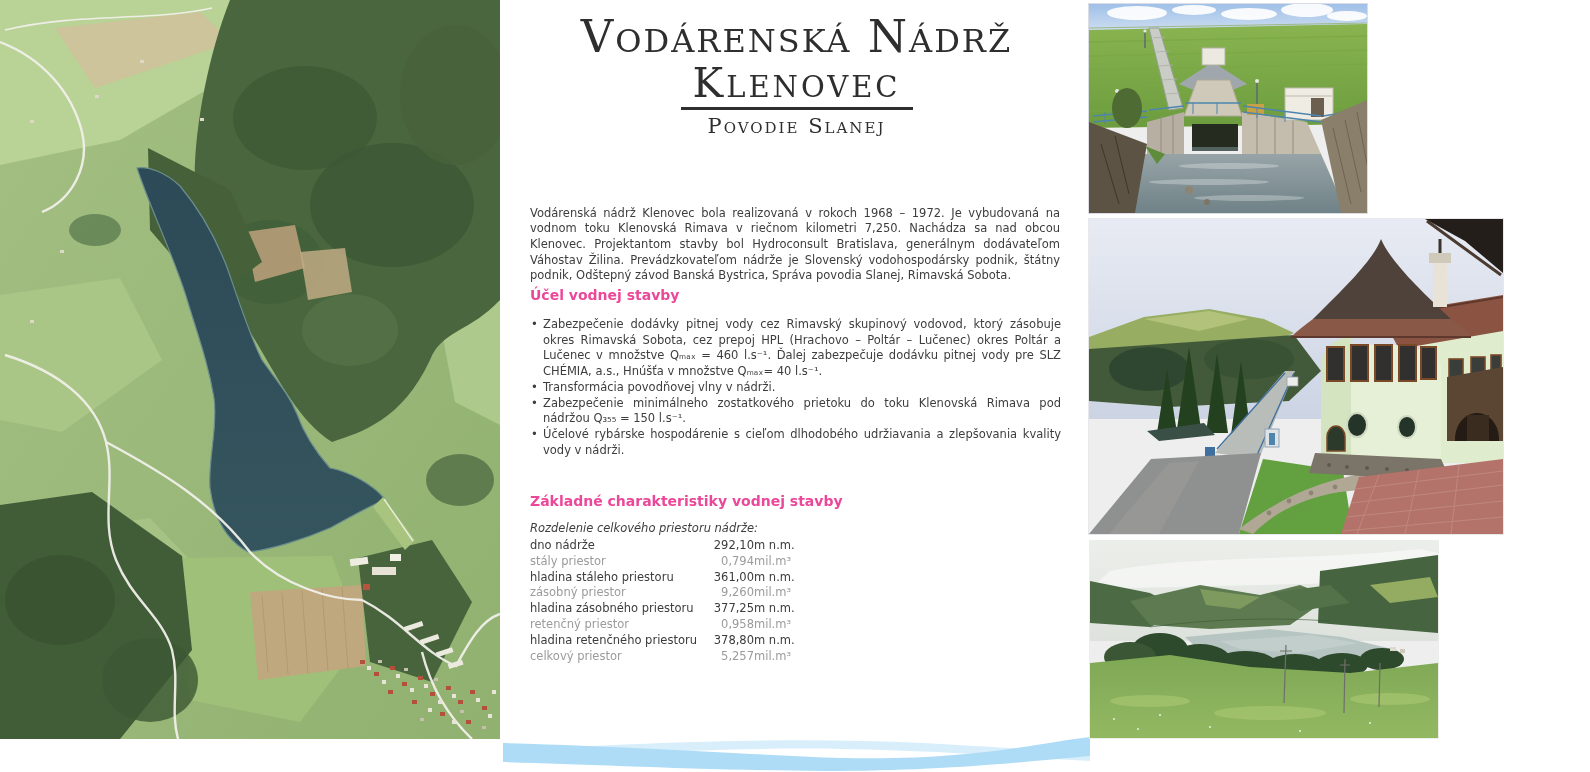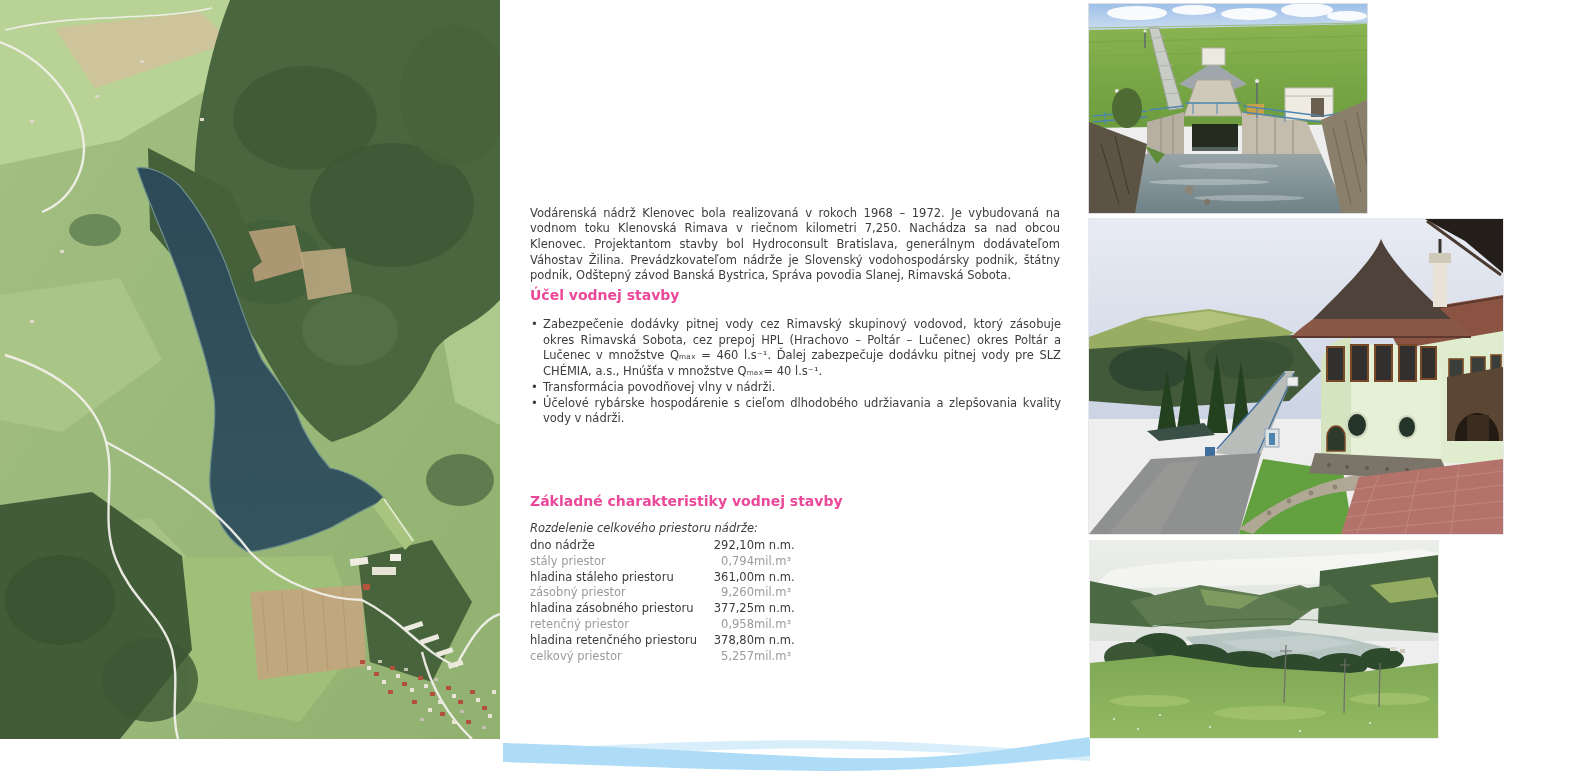--- a/index.html
+++ b/index.html
@@ -183,31 +183,37 @@
         <rect x="95" y="95" width="4" height="3"></rect>
       <rect x="140" y="60" width="4" height="3"></rect>
         <rect x="200" y="118" width="4" height="3"></rect>
       <rect x="60" y="250" width="4" height="3"></rect>
         <rect x="30" y="320" width="4" height="3"></rect>
     </g>
   </svg>
 </div>
 
 <div class="panel">
+  <div class="title-block">
+    <div class="t1">Vodárenská Nádrž</div>
+    <div class="t2wrap"><span class="t2">Klenovec</span></div>
+    <div class="t3">Povodie Slanej</div>
+  </div>
 
   <p class="intro body-text">Vodárenská nádrž Klenovec bola realizovaná v rokoch 1968 – 1972. Je vybudovaná na vodnom toku Klenovská Rimava v riečnom kilometri 7,250. Nachádza sa nad obcou Klenovec. Projektantom stavby bol Hydroconsult Bratislava, generálnym dodávateľom Váhostav Žilina. Prevádzkovateľom nádrže je Slovenský vodohospodársky podnik, štátny podnik, Odštepný závod Banská Bystrica, Správa povodia Slanej, Rimavská Sobota.</p>
 
   <div class="sec-h purpose-h">Účel vodnej stavby</div>
 
   <ul class="purpose-list body-text">
 
       <li>Zabezpečenie dodávky pitnej vody cez Rimavský skupinový vodovod, ktorý zásobuje okres Rimavská Sobota, cez prepoj HPL (Hrachovo – Poltár – Lučenec) okres Poltár a Lučenec v množstve Qₘₐₓ = 460 l.s⁻¹. Ďalej zabezpečuje dodávku pitnej vody pre SLZ CHÉMIA, a.s., Hnúšťa v množstve Qₘₐₓ= 40 l.s⁻¹.</li>
 
       <li>Transformácia povodňovej vlny v nádrži.</li>
 
+      <li>Zabezpečenie minimálneho zostatkového prietoku do toku Klenovská Rimava pod nádržou Q₃₅₅ = 150 l.s⁻¹.</li>
 
 
       <li>Účelové rybárske hospodárenie s cieľom dlhodobého udržiavania a zlepšovania kvality vody v nádrži.</li>
     </ul>
 
   <div class="sec-h chars-h">Základné charakteristiky vodnej stavby</div>
   <div class="subhead body-text">Rozdelenie celkového priestoru nádrže:</div>
 
   <div class="char-table">
 

